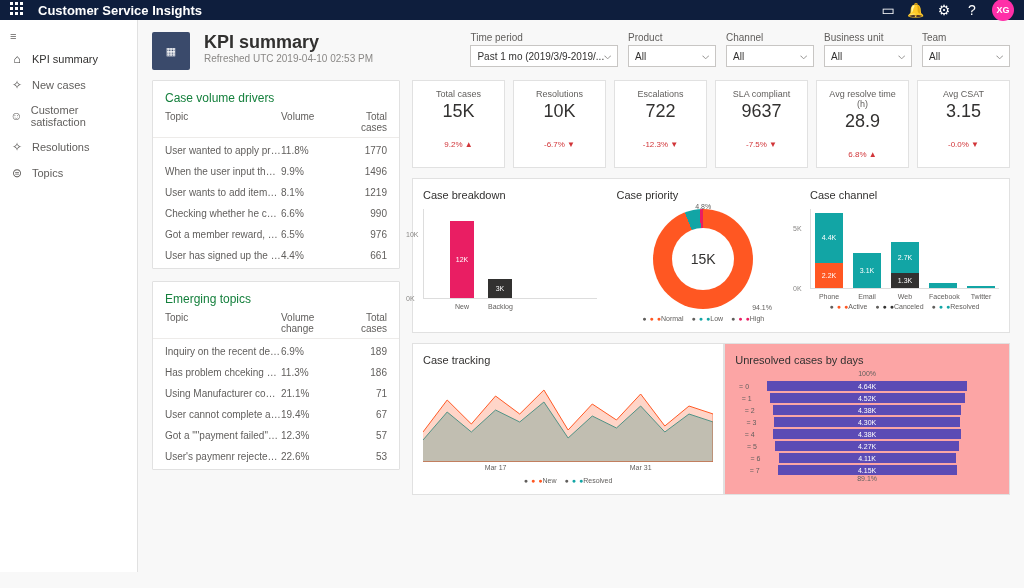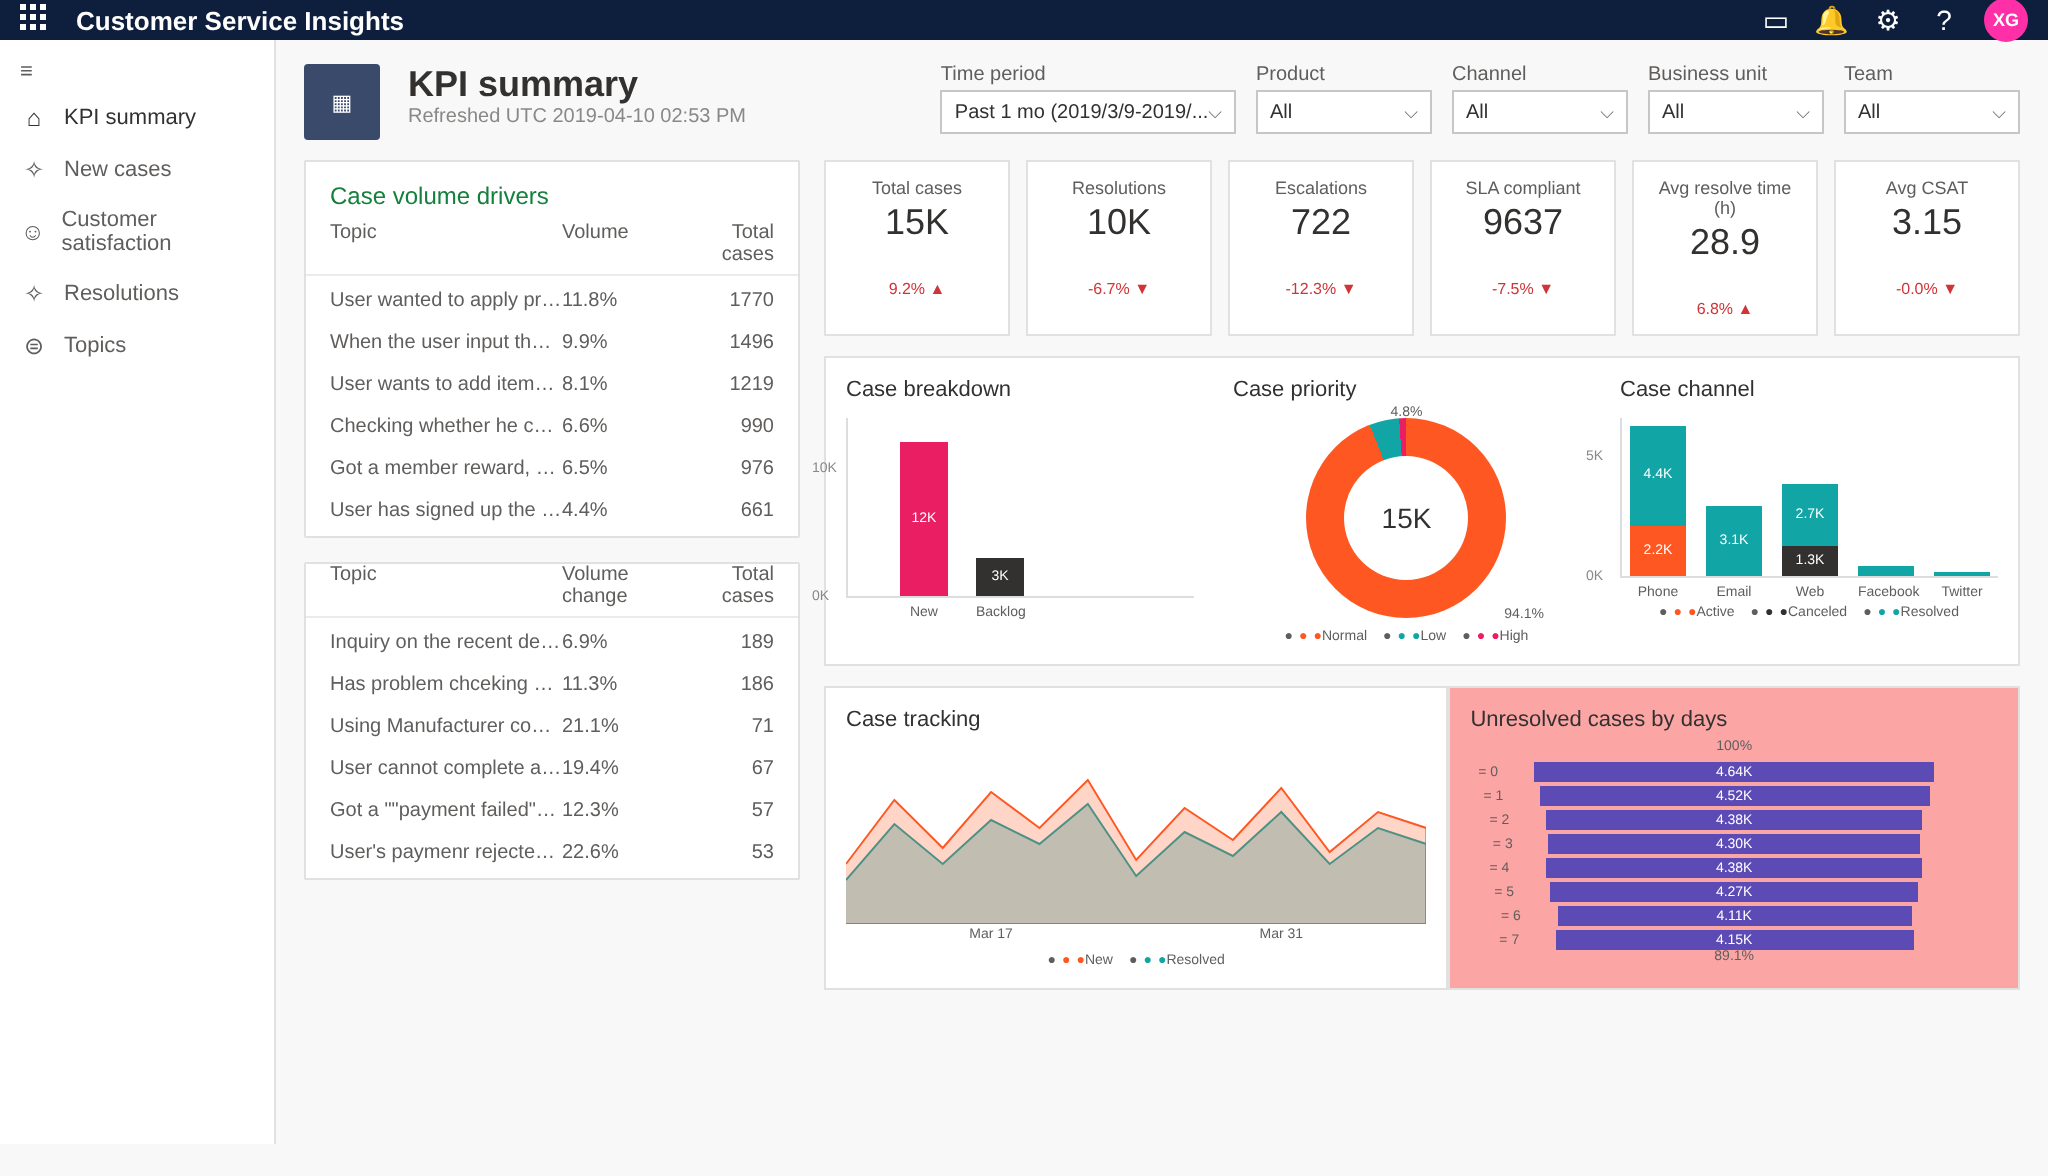--- a/index.html
+++ b/index.html
@@ -210,20 +210,21 @@
                 <div class="c3">976</div>
               </div>
               <div class="trow">
                 <div class="c1">User has signed up the ne...</div>
                 <div class="c2">4.4%</div>
                 <div class="c3">661</div>
               </div>
             </div>
         </div>
         <div class="card">
+          <h3>Emerging topics</h3>
           <div class="tbl-head">
             <div class="c1">Topic</div>
             <div class="c2">Volume change</div>
             <div class="c3">Total cases</div>
           </div>
           <div class="tbl-body" id="emrows">
               <div class="trow">
                 <div class="c1">Inquiry on the recent deal...</div>
                 <div class="c2">6.9%</div>
                 <div class="c3">189</div>

